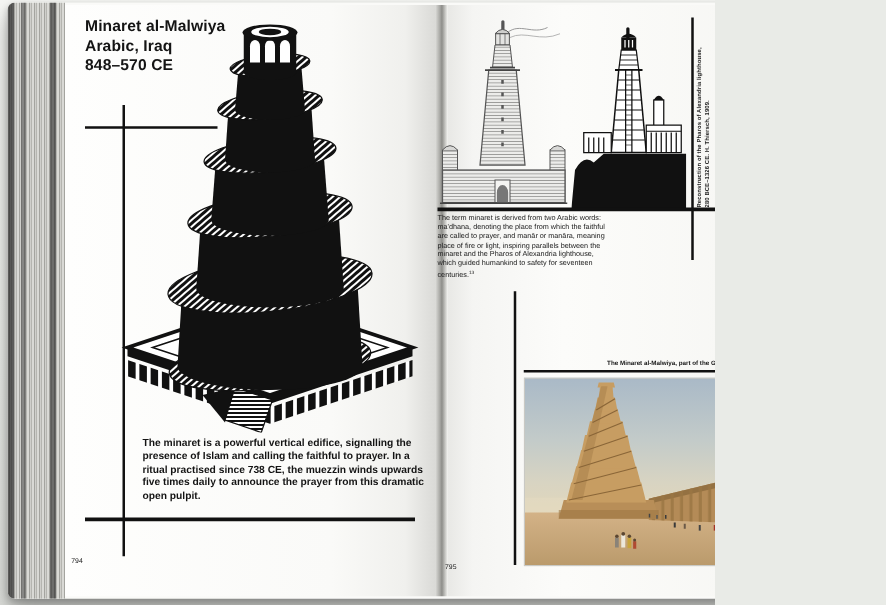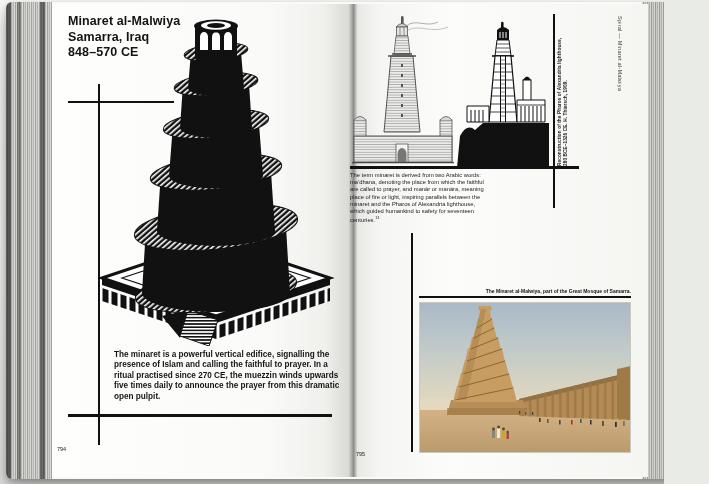--- a/index.html
+++ b/index.html
@@ -1,16 +1,16 @@
 <!DOCTYPE html>
 <html><head>
 <meta charset="utf-8">
 <style>
   html,body{margin:0;padding:0;background:#e9ebe7;}
-  .canvas{position:relative;width:664px;height:484px;overflow:hidden;
+  .canvas{position:relative;width:572px;height:484px;overflow:hidden;
     background:linear-gradient(180deg,#f6f7f4 0%,#eef0ec 55%,#e0e2de 100%);
     font-family:"Liberation Sans",sans-serif;color:#141414;}
   .book{position:absolute;left:6px;top:2px;width:698px;height:477px;border-radius:6px;
     background:#fafaf8;box-shadow:0 10px 18px rgba(0,0,0,.30),0 2px 5px rgba(0,0,0,.18);}
   
   .edge-left{position:absolute;left:0;top:0;width:46px;height:477px;border-radius:6px 0 0 6px;
     background:
       linear-gradient(90deg,rgba(25,25,25,.65) 0 5px,rgba(0,0,0,0) 5px 11px,rgba(35,35,35,.45) 11px 15px,rgba(0,0,0,0) 15px 34px,rgba(20,20,20,.55) 34px 39px,rgba(0,0,0,0) 39px),
       repeating-linear-gradient(90deg,#d9d9d5 0 1px,#a4a49f 1px 2px,#cfcfcb 2px 3px,#b5b5b0 3px 4px);}
   .edge-right{position:absolute;right:0;top:0;width:62px;height:477px;border-radius:0 6px 6px 0;
@@ -54,21 +54,21 @@
       </div>
     </div>
 
     <div class="page-left"></div>
     <div class="gutter"></div>
     <div class="page-right"></div>
   </div>
 
   <div class="title">
     <div>Minaret al-Malwiya</div>
-    <div>Samarra, Iraq</div>
+    <div>Arabic, Iraq</div>
     <div>848–570 CE</div>
   </div>
 
   <div class="rule" style="left:98px;top:84px;width:2px;height:361px;"></div>
   <div class="rule" style="left:68px;top:101px;width:106px;height:2px;"></div>
   <div class="rule" style="left:68px;top:414px;width:264px;height:3px;"></div>
 
   <svg class="minaret-svg" width="248" height="330" viewBox="0 0 248 330">
     <defs>
       <pattern id="hatchA" width="4" height="4" patternUnits="userSpaceOnUse" patternTransform="rotate(55)">
@@ -109,21 +109,21 @@
 
     <path d="M103,10 L103,42 A21,6 0 0 0 145,42 L145,10 Z" fill="#111"></path>
     <path d="M108,21 a4,5 0 0 1 8,0 v13 h-8 z" fill="#fff"></path>
     <path d="M120,21 a4,5 0 0 1 8,0 v13 h-8 z" fill="#fff"></path>
     <path d="M132,21 a4,5 0 0 1 8,0 v13 h-8 z" fill="#fff"></path>
     <ellipse cx="124" cy="10" rx="22" ry="6.5" fill="#111"></ellipse>
     <ellipse cx="124" cy="9.5" rx="15" ry="4.2" fill="#fff"></ellipse>
     <ellipse cx="124" cy="9.5" rx="9" ry="2.6" fill="#111"></ellipse>
   </svg>
 
-  <div class="caption-left">The minaret is a powerful vertical edifice, signalling the presence of Islam and calling the faithful to prayer. In a ritual practised since 270 CE, the muezzin winds upwards five times daily to announce the prayer from this dramatic open pulpit.</div>
+  <div class="caption-left">The minaret is a powerful vertical edifice, signalling the presence of Islam and calling the faithful to prayer. In a ritual practised since 738 CE, the muezzin winds upwards five times daily to announce the prayer from this dramatic open pulpit.</div>
   <div class="pagenum" style="left:57px;top:446px;">794</div>
 
   <svg class="fig-svg" style="left:352px;top:14px;" width="102" height="152" viewBox="0 0 102 152">
     <defs>
       <pattern id="courses" width="6" height="2.6" patternUnits="userSpaceOnUse">
         <rect width="6" height="2.6" fill="#ececea"></rect>
           <rect width="6" height="0.6" fill="#8a8a88"></rect>
       </pattern>
     </defs>
     <path d="M54,12 C64,4 74,14 86,8" stroke="#999" fill="none" stroke-width="0.8"></path>

